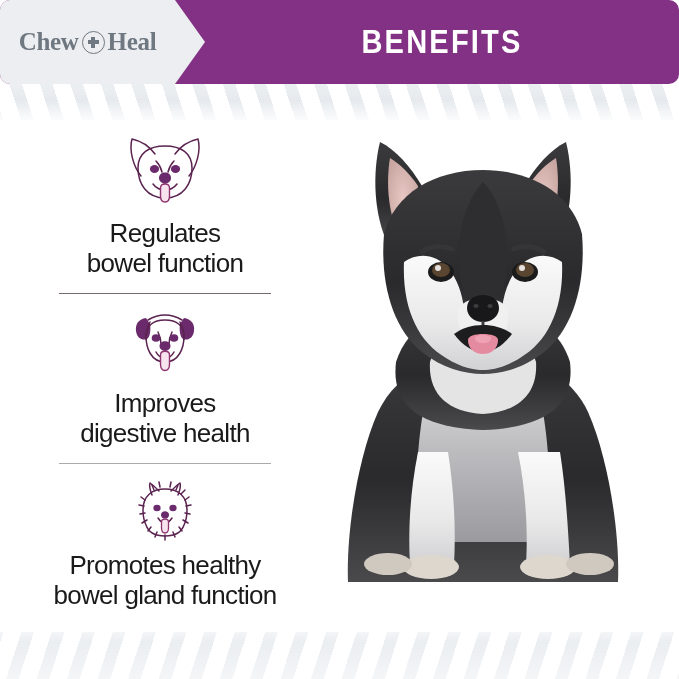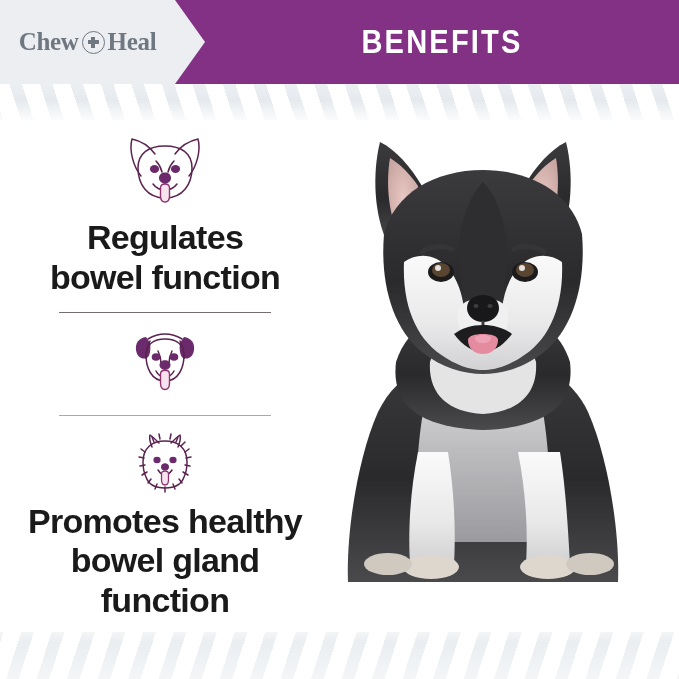--- a/index.html
+++ b/index.html
@@ -5,21 +5,21 @@
   html,body{margin:0;padding:0;}
   body{
     width:679px;height:679px;
     background:#ffffff;
     font-family:"Liberation Sans", sans-serif;
     overflow:hidden;
   }
   .page{position:relative;width:679px;height:679px;background:#fff;overflow:hidden;}
 
   
-  .header{position:absolute;left:0;top:0;width:679px;height:84px;overflow:hidden;}
+  .header{position:absolute;left:0;top:0;width:679px;height:84px;overflow:hidden;border-radius:10px;}
   .header-purple{
     position:absolute;left:0;top:0;width:679px;height:84px;
     background:#823185;
   }
   .header-logo-plate{
     position:absolute;left:0;top:0;width:205px;height:84px;
     background:#eceef1;
     clip-path:polygon(0 0, 175px 0, 205px 42px, 175px 84px, 0 84px);
   }
   .logo-wrap{
@@ -86,21 +86,21 @@
   .benefit{position:relative;text-align:center;}
   .b1{margin-top:4px;}
   .b2{margin-top:14px;}
   .b3{margin-top:14px;}
   .benefit-icon{
     display:block;margin:0 auto 6px auto;
   }
   .benefit-label{
     color:#1a1a1a;
     font-family:"Liberation Sans", sans-serif;
-    font-size:34px;line-height:1.17;font-weight:700;
+    font-size:26px;line-height:1.17;font-weight:400;
     letter-spacing:-0.7px;
     white-space:pre-line;
   }
   .divider{
     width:212px;height:1px;background:#4a3a44;opacity:.75;
     margin:14px auto 0 auto;
   }
   .divider.light{background:#9a9aa0;opacity:.85;}
 
   
@@ -170,20 +170,22 @@
           <path d="M30 24 C32 28 33 32 33 36"></path>
           <path d="M44 24 C42 28 41 32 41 36"></path>
           <path d="M37 38 L37 44"></path>
           <path d="M28 44 C30 48 33 50 37 50 C41 50 44 48 46 44"></path>
         </g>
         <ellipse cx="28" cy="30" rx="4.3" ry="3.8" fill="#6b2a6b"></ellipse>
         <ellipse cx="46" cy="30" rx="4.3" ry="3.8" fill="#6b2a6b"></ellipse>
         <path d="M31.5 38 C31.5 35 34 33.3 37 33.3 C40 33.3 42.5 35 42.5 38 C42.5 40.7 40 42.8 37 42.8 C34 42.8 31.5 40.7 31.5 38 Z" fill="#6b2a6b"></path>
         <path d="M32.5 47 C32.5 44.7 34.4 43.3 37 43.3 C39.6 43.3 41.5 44.7 41.5 47 L41.5 56 C41.5 60.3 39.6 62.5 37 62.5 C34.4 62.5 32.5 60.3 32.5 56 Z" fill="#f6e3ee" stroke="#8e3570" stroke-width="1.4"></path>
       </svg>
+      <div class="benefit-label">Improves
+digestive health</div>
       <div class="divider light"></div>
     </div>
 
     <div class="benefit b3">
       <svg class="benefit-icon" width="66" height="66" viewBox="0 0 66 66">
         <g fill="none" stroke="#5b2350" stroke-width="1.5" stroke-linejoin="round" stroke-linecap="round">
           <path d="M20 17 C18 12 17 8 18 5 C21 7 24 10 27 13"></path>
           <path d="M46 17 C48 12 49 8 48 5 C45 7 42 10 39 13"></path>
           <path d="M11 32 C11 18 20 11 33 11 C46 11 55 18 55 32
                    C55 38 54 43 52 47

